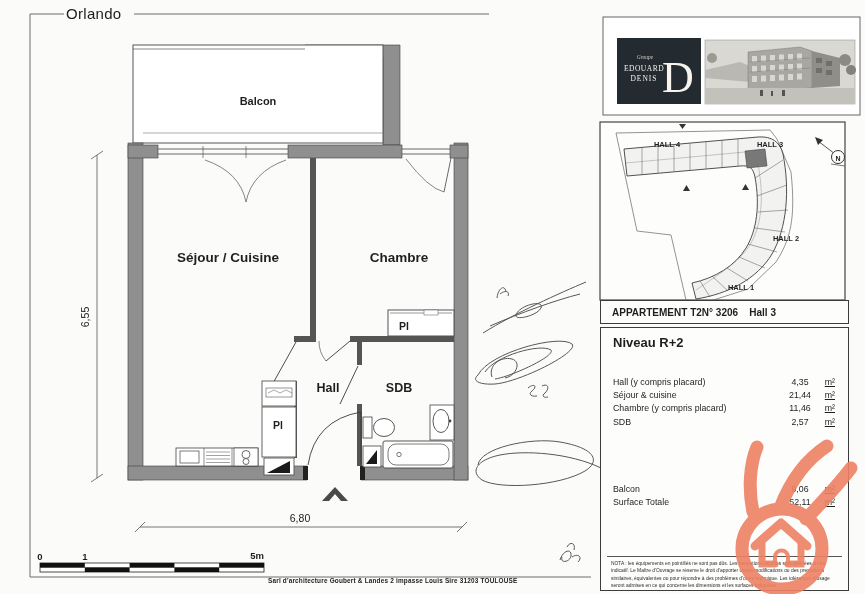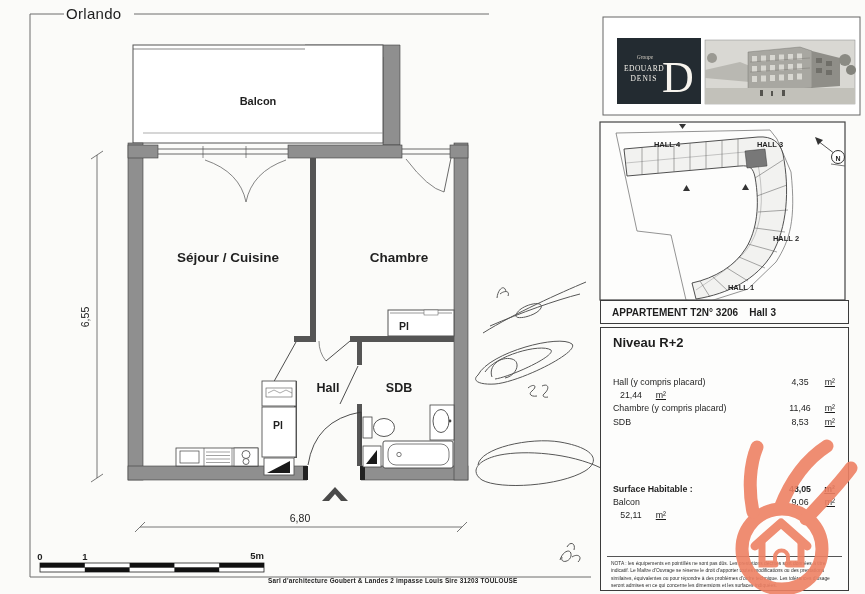--- a/index.html
+++ b/index.html
@@ -301,47 +301,44 @@
   <div class="info-box">
     <div class="level">Niveau R+2</div>
 
     <div class="rooms">
       <div class="irow">
         <span class="lbl">Hall (y compris placard)</span>
         <span class="val">4,35</span>
         <span class="unit">m²</span>
       </div>
       <div class="irow">
+        <span class="lbl">Séjour &amp; cuisine</span>
         <span class="val">21,44</span>
         <span class="unit">m²</span>
       </div>
       <div class="irow">
         <span class="lbl">Chambre (y compris placard)</span>
         <span class="val">11,46</span>
         <span class="unit">m²</span>
       </div>
       <div class="irow">
         <span class="lbl">SDB</span>
-        <span class="val">8,53</span>
+        <span class="val">2,57</span>
         <span class="unit">m²</span>
       </div>
     </div>
 
     <div class="totals">
-      <div class="irow bold">
-        <span class="lbl">Surface Habitable :</span>
-        <span class="val">43,05</span>
-        <span class="unit">m²</span>
-      </div>
       <div class="irow">
         <span class="lbl">Balcon</span>
         <span class="val">9,06</span>
         <span class="unit">m²</span>
       </div>
       <div class="irow">
+        <span class="lbl">Surface Totale</span>
         <span class="val">52,11</span>
         <span class="unit">m²</span>
       </div>
     </div>
 
     <div class="nota">NOTA : les équipements en pointillés ne sont pas dûs. Les prestations décrites sont données à titre indicatif. Le Maître d'Ouvrage se réserve le droit d'apporter toutes modifications ou des prestations similaires, équivalentes ou pour répondre à des problèmes d'ordre technique. Les tolérances d'usage seront admises en ce qui concerne les dimensions et les surfaces indiquées.</div>
   </div>
 
   <div class="footer-text">Sarl d'architecture Goubert &amp; Landes 2 impasse Louis Sire 31203 TOULOUSE</div>
 

